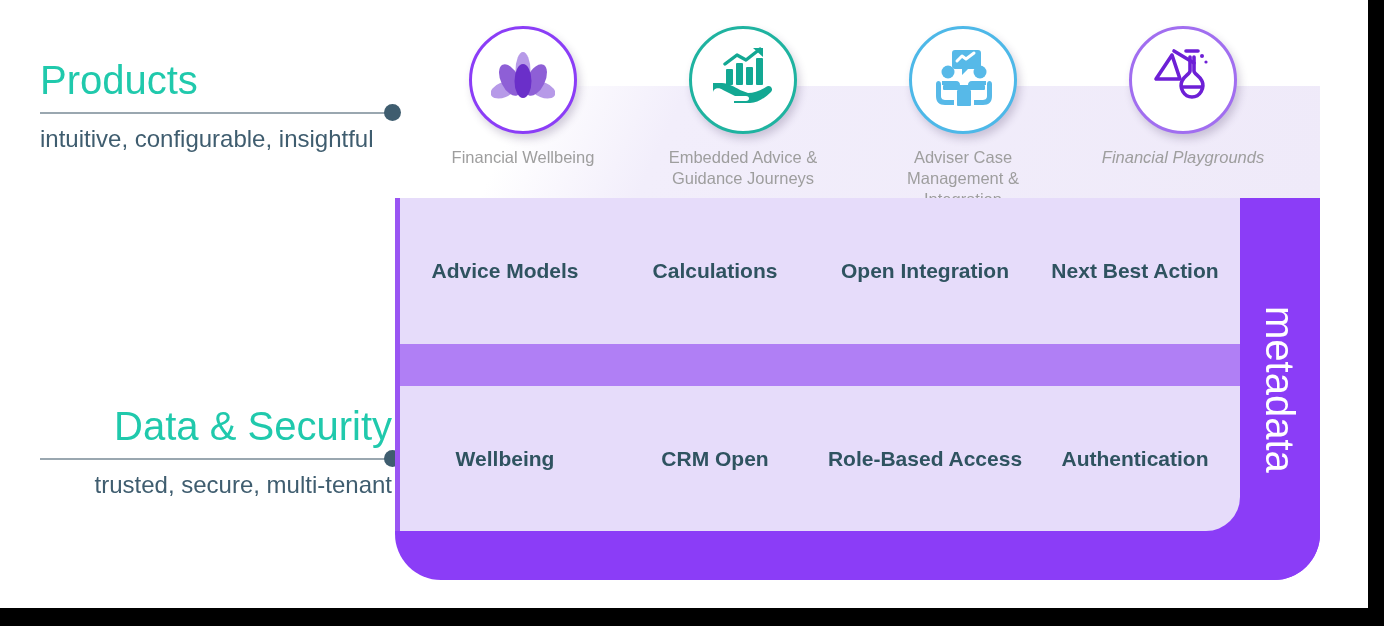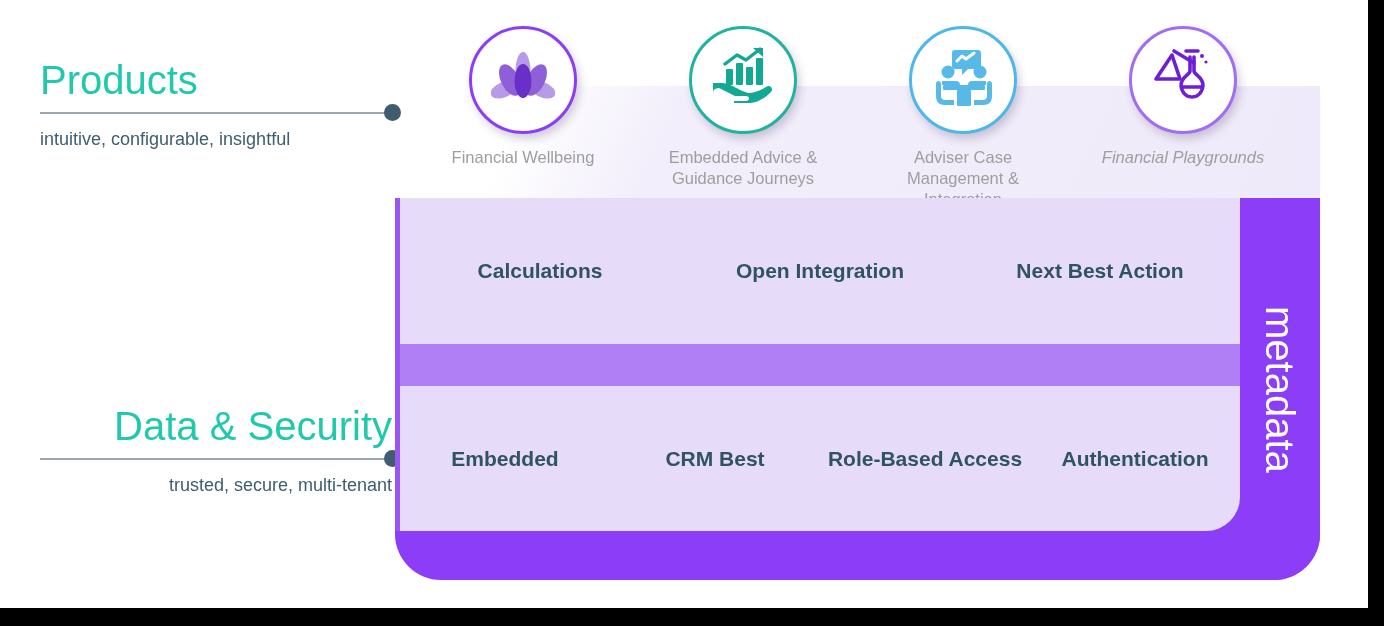--- a/index.html
+++ b/index.html
@@ -46,21 +46,21 @@
     background: #9aa7b0;
     left: 0;
   }
   .label-dot {
     position: absolute;
     width: 17px; height: 17px;
     border-radius: 50%;
     background: #3f5d6f;
   }
   .label-sub {
-    font-size: 18px;
+    font-size: 24px;
     line-height: 26px;
     color: #3f5d6f;
     white-space: nowrap;
     margin-top: 12px;
   }
 
   
   #product-backdrop {
     position: absolute;
     left: 395px;
@@ -259,30 +259,31 @@
       </span>
     </div>
     <div class="product-label">Financial Playgrounds</div>
   </div>
 
   <div id="stack">
     <div id="stack-base"></div>
 
     <div id="stack-inner">
       <div class="tier" id="tier-platform">
+        <div class="tier-item">Advice Models</div>
         <div class="tier-item">Calculations</div>
         <div class="tier-item">Open Integration</div>
         <div class="tier-item">Next Best Action</div>
       </div>
 
       <div class="tier" id="tier-divider"></div>
 
       <div class="tier" id="tier-data">
-        <div class="tier-item">Embedded</div>
-        <div class="tier-item">CRM Best</div>
+        <div class="tier-item">Wellbeing</div>
+        <div class="tier-item">CRM Open</div>
         <div class="tier-item">Role-Based Access</div>
         <div class="tier-item">Authentication</div>
       </div>
     </div>
 
     <div id="metadata-col">
       <span id="metadata-text">metadata</span>
     </div>
   </div>
 

